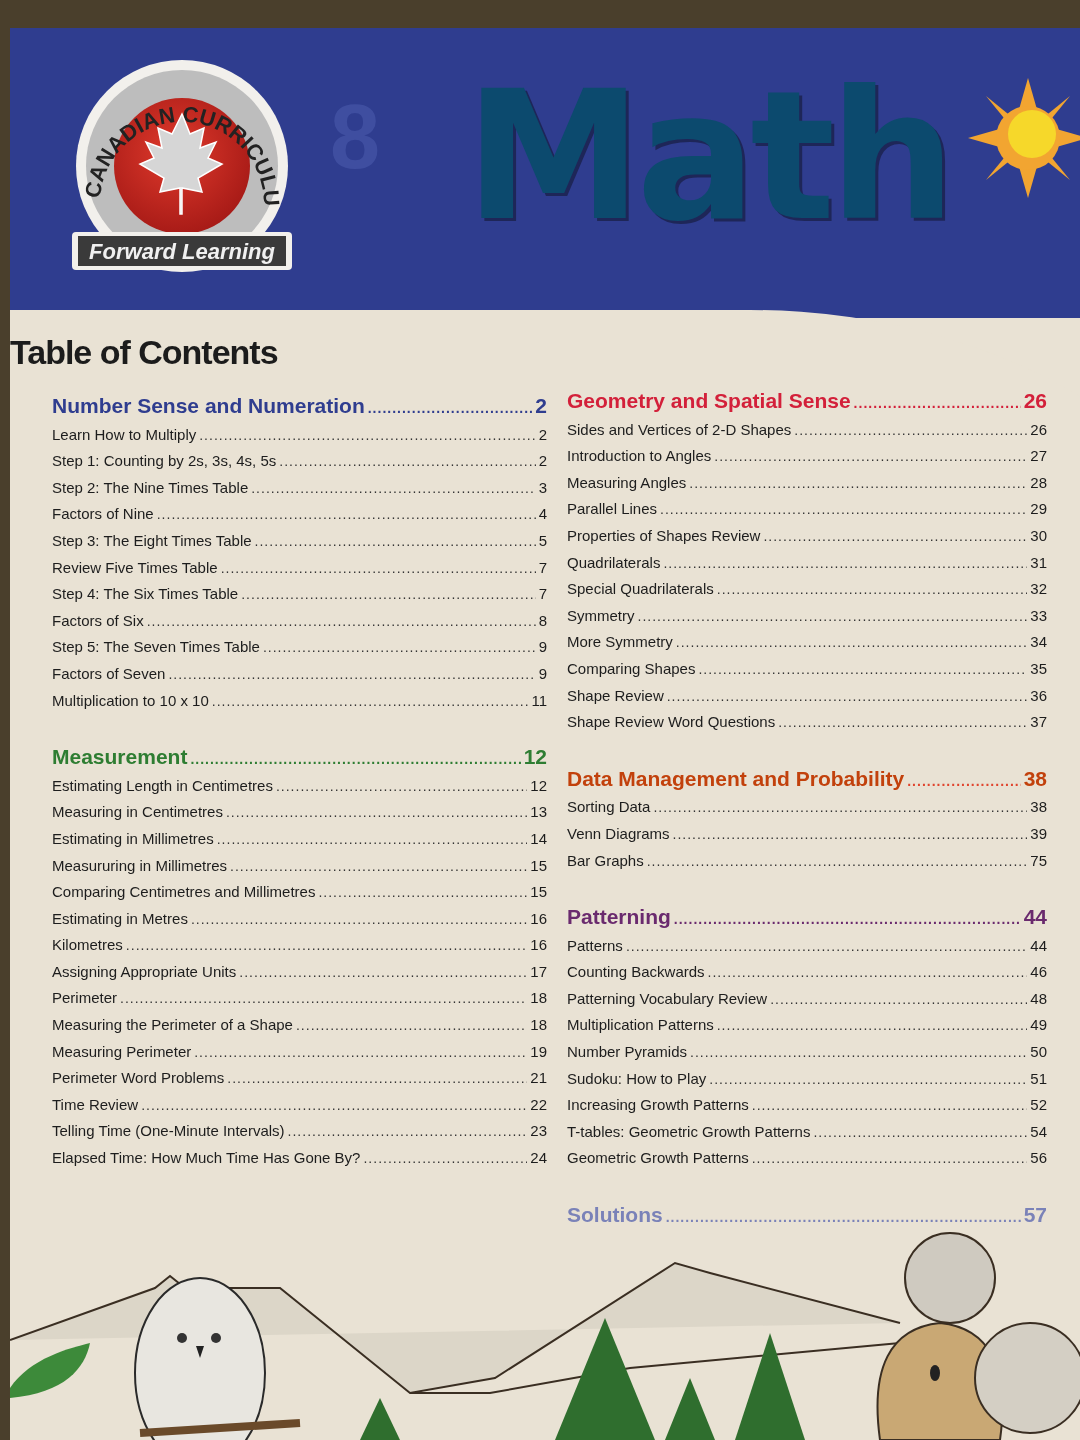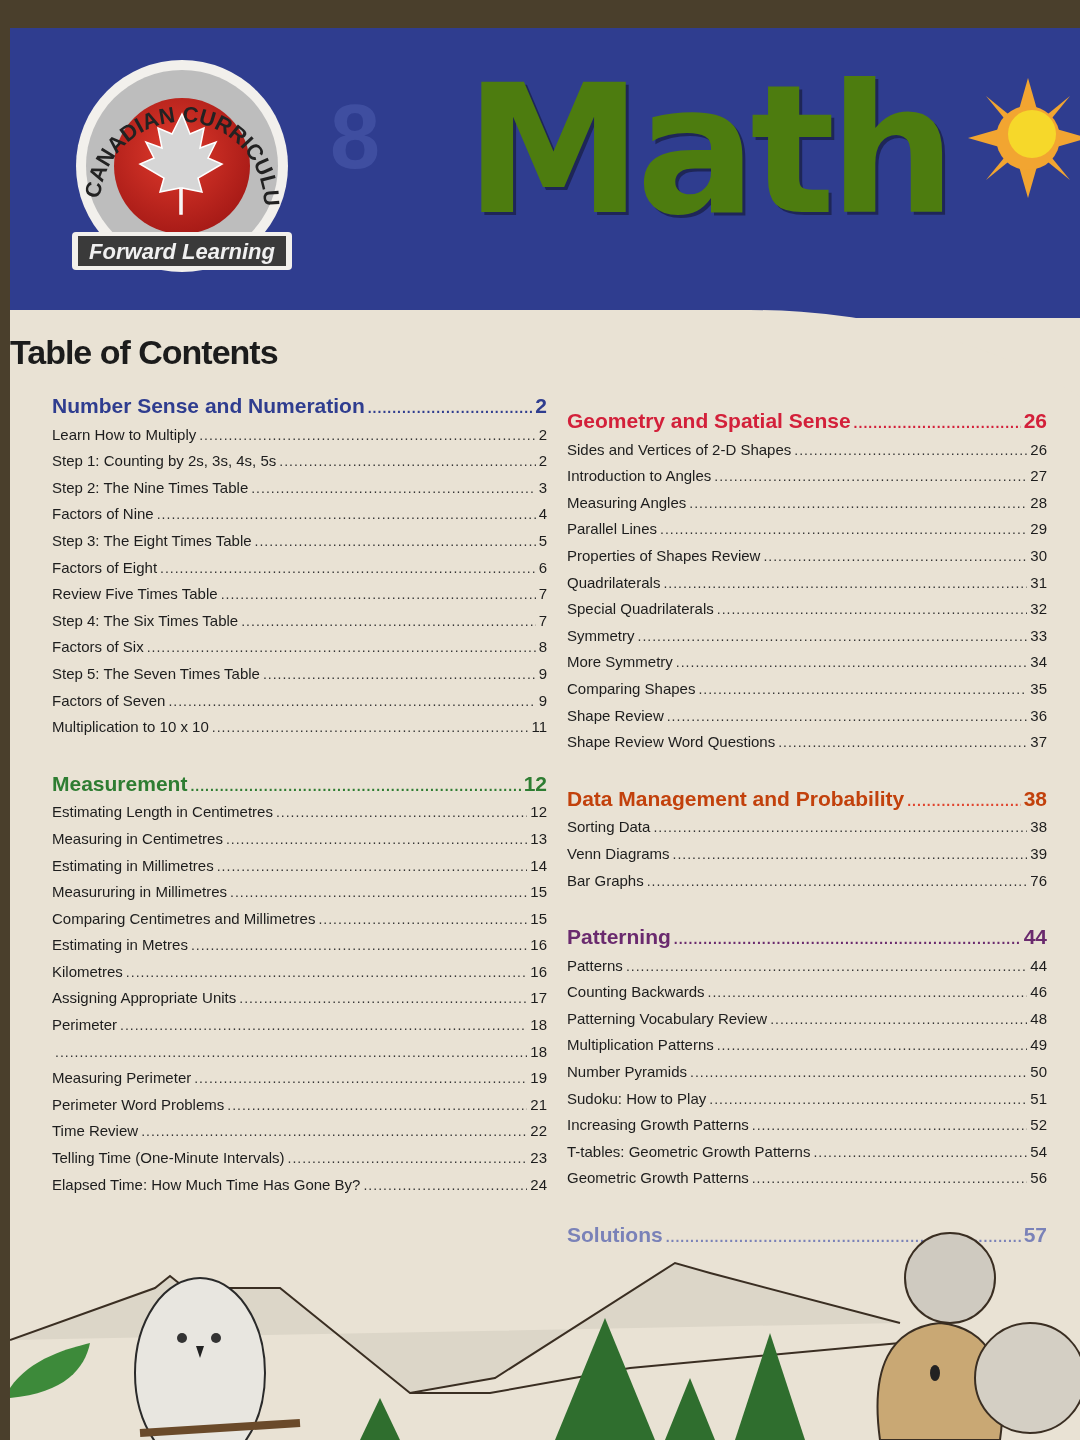--- a/index.html
+++ b/index.html
@@ -1,27 +1,27 @@
 <!DOCTYPE html>
 <html><head>
 <meta charset="utf-8">
 <style>
   html,body{margin:0;padding:0;}
   body{width:1080px;height:1440px;overflow:hidden;background:#4a3f2c;font-family:"Liberation Sans",sans-serif;position:relative;}
   .page{position:absolute;left:10px;top:28px;width:1070px;height:1412px;background:#e9e2d4;overflow:hidden;}
   .banner{position:absolute;left:0;top:0;width:1070px;height:290px;background:#2f3d8f;}
   .curve{position:absolute;left:-40px;top:282px;width:1300px;height:1000px;background:#e9e2d4;border-top-right-radius:520px 380px;}
   .logo{position:absolute;left:52px;top:26px;width:240px;height:220px;}
-  .math-title{position:absolute;left:455px;top:34px;font-family:"DejaVu Sans",sans-serif;font-weight:bold;font-size:178px;color:#4d7c0f;letter-spacing:-6px;line-height:1;text-shadow:3px 3px 0 #1e2658;}
+  .math-title{position:absolute;left:455px;top:40px;font-family:"DejaVu Sans",sans-serif;font-weight:bold;font-size:178px;color:#0c4a6e;letter-spacing:-6px;line-height:1;text-shadow:3px 3px 0 #1e2658;}
   .sun{position:absolute;left:958px;top:50px;width:120px;height:120px;}
   .eight{position:absolute;left:320px;top:58px;font-size:90px;font-weight:bold;color:#4656a8;opacity:.7;}
   .toc-title{position:absolute;left:0;width:1030px;top:305px;text-align:left;font-size:34px;font-weight:bold;color:#1c1c1c;letter-spacing:-1px;}
   .col{position:absolute;}
   .col.left{left:42px;top:365px;width:495px;}
-  .col.right{left:557px;top:380px;width:480px;}
+  .col.right{left:557px;top:360px;width:480px;}
   .section{margin-bottom:30px;}
   .row{display:flex;align-items:baseline;font-size:15px;line-height:26.6px;color:#1d1d1d;white-space:nowrap;}
   .row .lbl{flex:0 0 auto;}
   .row .dots{flex:1 1 auto;overflow:hidden;margin:0 3px;color:#333;letter-spacing:1px;font-size:14px;}
   .row .dots::after{content:"........................................................................................................................................................";}
   .row .pg{flex:0 0 auto;}
   .row.head{font-weight:bold;font-size:21px;}
   .illus{position:absolute;left:0;top:1200px;width:1070px;height:212px;}
 </style>
 </head>
@@ -94,25 +94,20 @@
           <span class="lbl">Factors of Nine</span>
           <span class="dots"></span>
           <span class="pg">4</span>
         </div>
         <div class="row">
           <span class="lbl">Step 3: The Eight Times Table</span>
           <span class="dots"></span>
           <span class="pg">5</span>
         </div>
         <div class="row">
-          <span class="lbl">Factors of Eight</span>
-          <span class="dots"></span>
-          <span class="pg">6</span>
-        </div>
-        <div class="row">
           <span class="lbl">Review Five Times Table</span>
           <span class="dots"></span>
           <span class="pg">7</span>
         </div>
         <div class="row">
           <span class="lbl">Step 4: The Six Times Table</span>
           <span class="dots"></span>
           <span class="pg">7</span>
         </div>
         <div class="row">
@@ -181,20 +176,21 @@
           <span class="lbl">Assigning Appropriate Units</span>
           <span class="dots"></span>
           <span class="pg">17</span>
         </div>
         <div class="row">
           <span class="lbl">Perimeter</span>
           <span class="dots"></span>
           <span class="pg">18</span>
         </div>
         <div class="row">
+          <span class="lbl">Measuring the Perimeter of a Shape</span>
           <span class="dots"></span>
           <span class="pg">18</span>
         </div>
         <div class="row">
           <span class="lbl">Measuring Perimeter</span>
           <span class="dots"></span>
           <span class="pg">19</span>
         </div>
         <div class="row">
           <span class="lbl">Perimeter Word Problems</span>
@@ -298,21 +294,21 @@
           <span class="pg">38</span>
         </div>
         <div class="row">
           <span class="lbl">Venn Diagrams</span>
           <span class="dots"></span>
           <span class="pg">39</span>
         </div>
         <div class="row">
           <span class="lbl">Bar Graphs</span>
           <span class="dots"></span>
-          <span class="pg">76</span>
+          <span class="pg">75</span>
         </div>
       </div>
       <div class="section">
         <div class="row head" style="color: rgb(106, 42, 110);">
           <span class="lbl">Patterning</span>
           <span class="dots" style="color:#6a2a6e"></span>
           <span class="pg">44</span>
         </div>
         <div class="row">
           <span class="lbl">Patterns</span>

